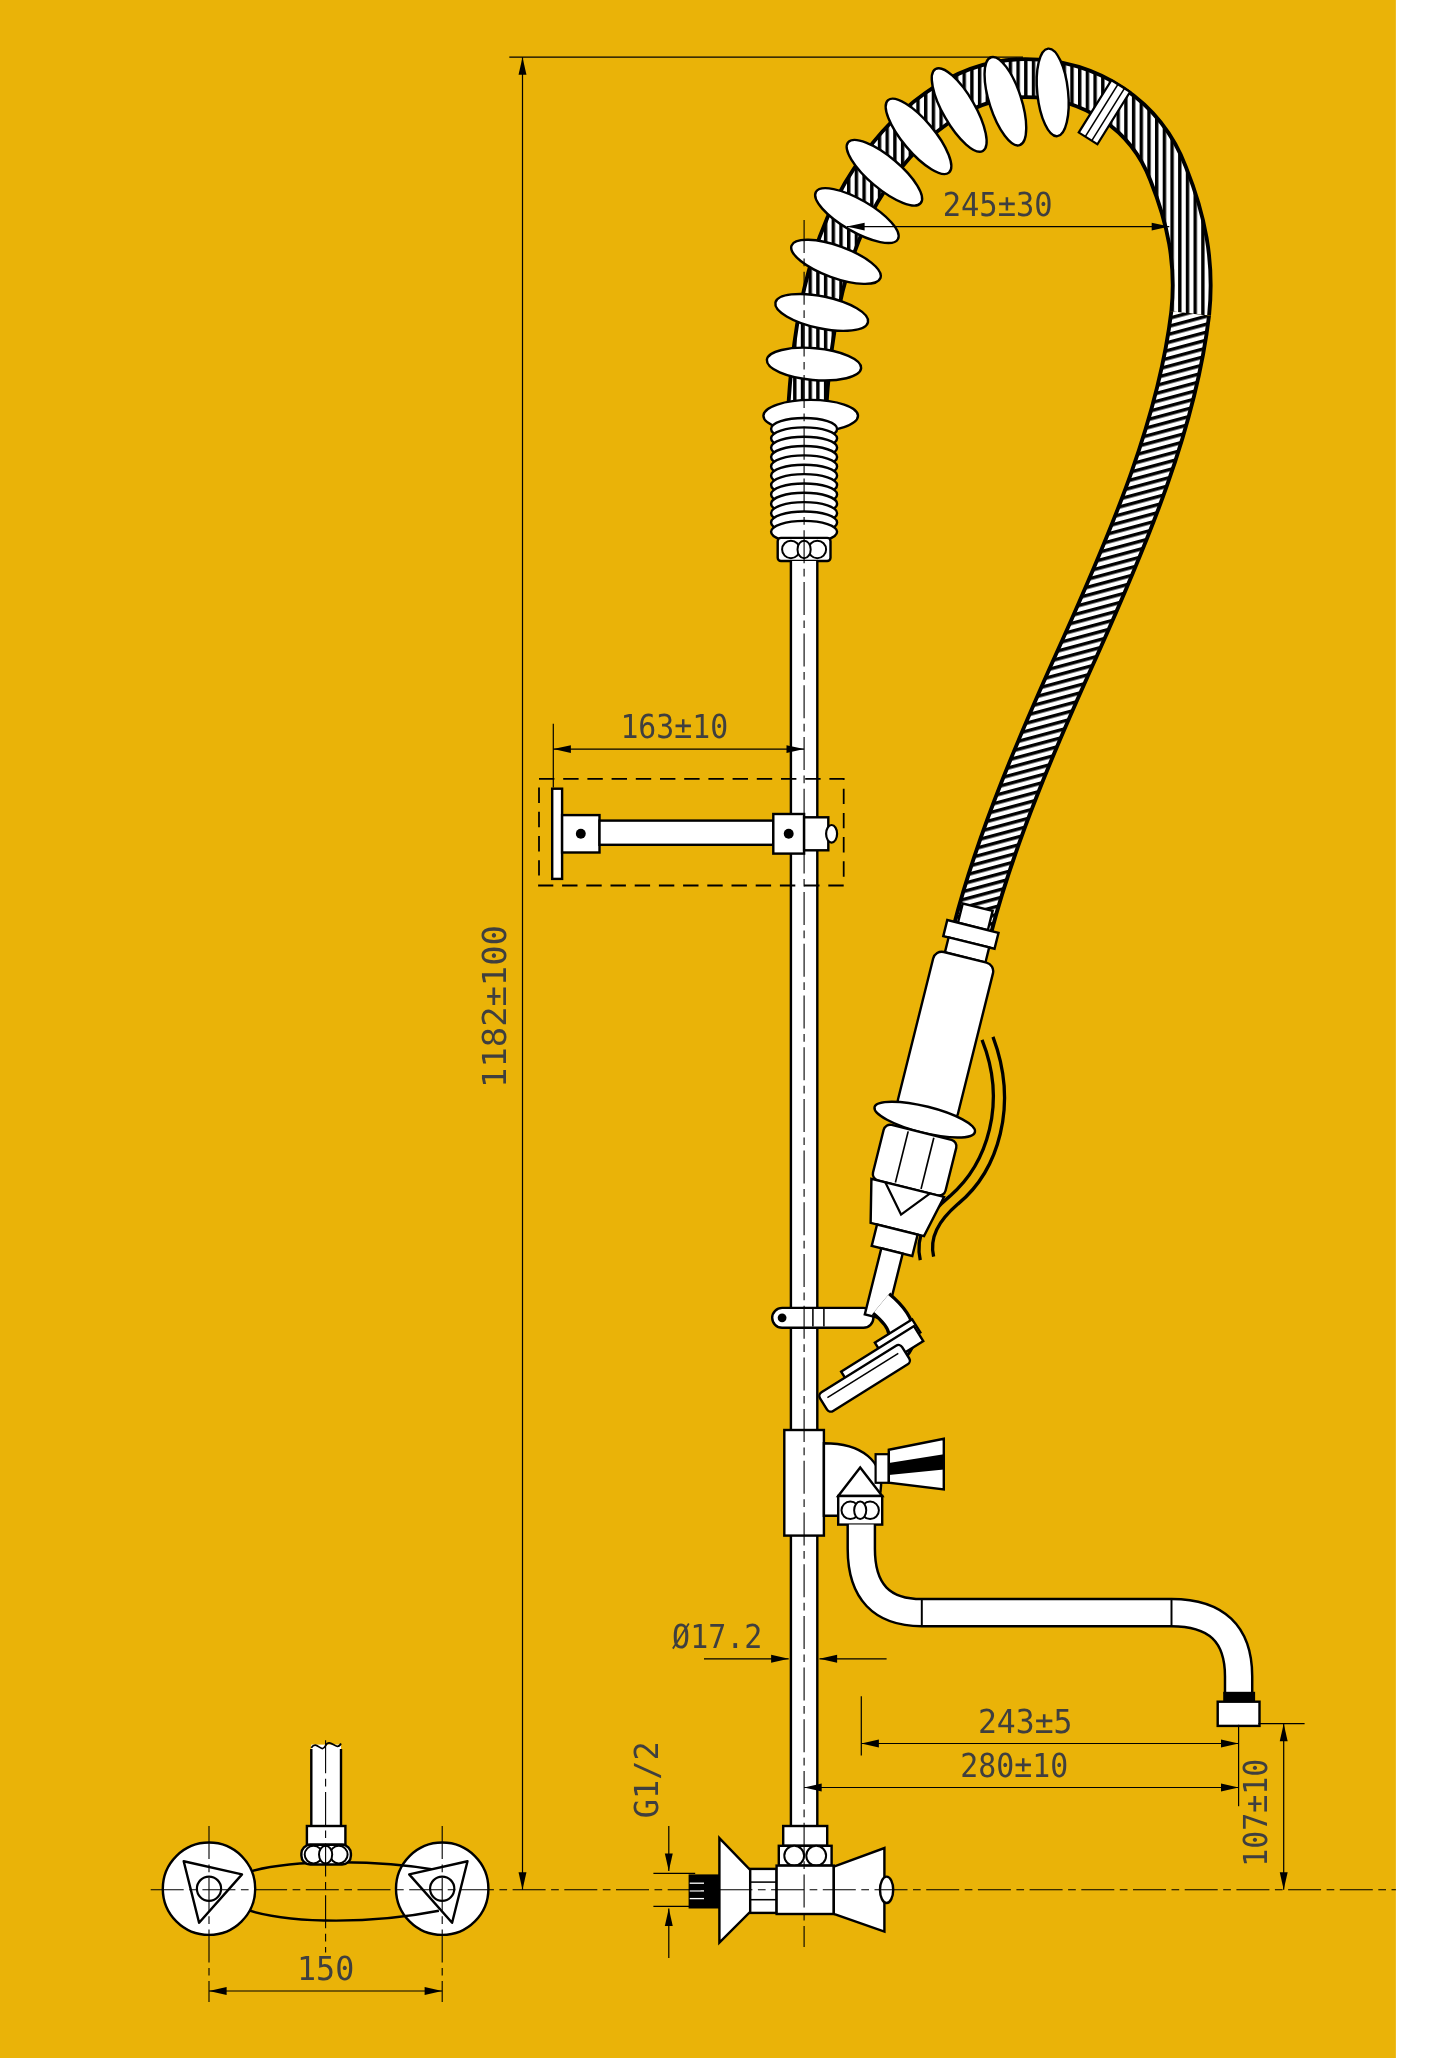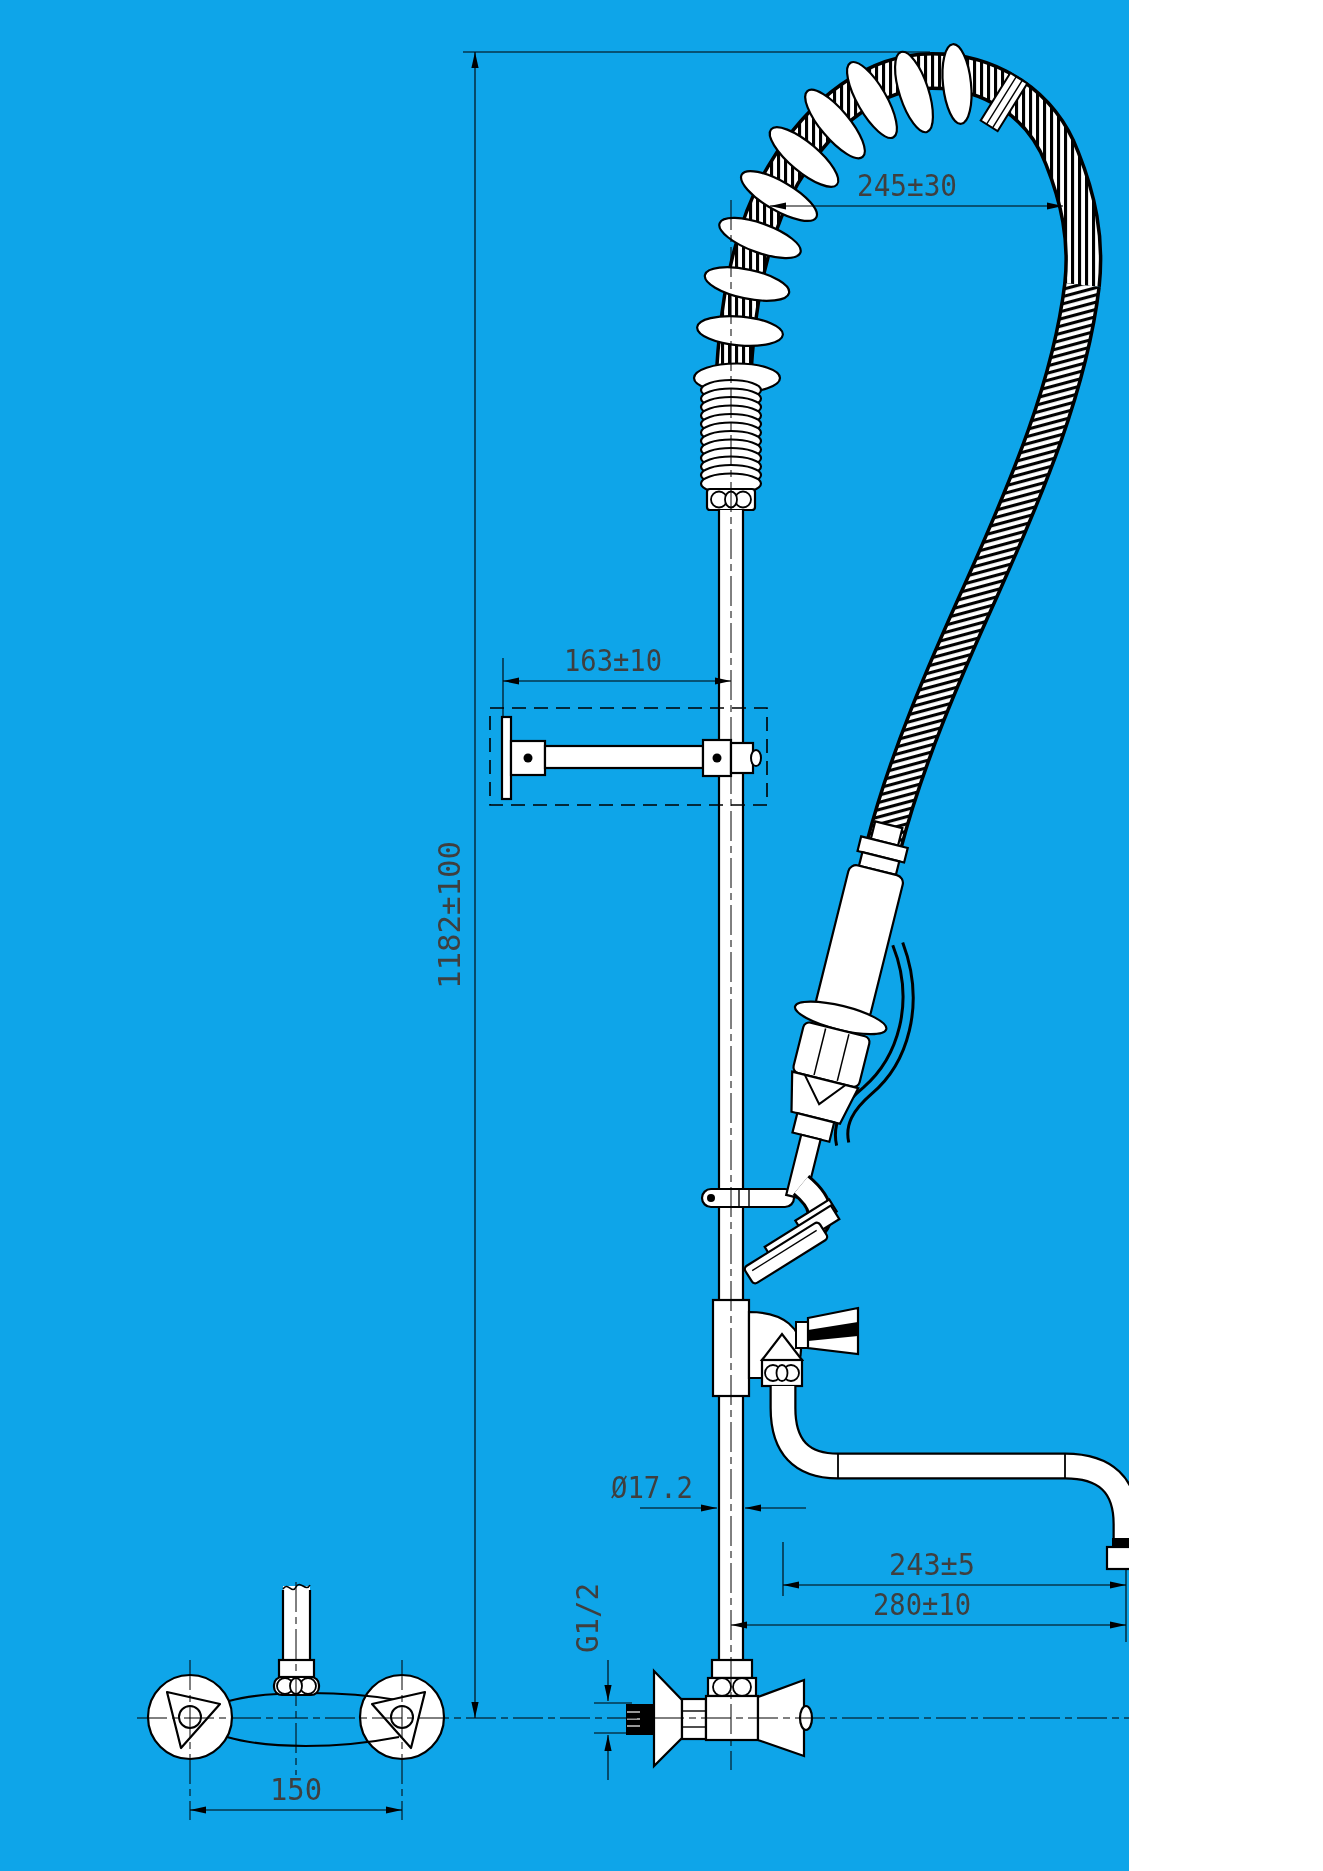--- a/index.html
+++ b/index.html
@@ -1,16 +1,16 @@
 <!DOCTYPE html>
 <html><head>
 <meta charset="utf-8">
 <style>
   html,body{margin:0;padding:0;background:#ffffff;}
-  .sheet{position:relative;width:1129px;height:1871px;background:#0ea5e9;overflow:hidden;}
+  .sheet{position:relative;width:1269px;height:1871px;background:#eab308;overflow:hidden;}
   svg{display:block;}
   text{font-family:"DejaVu Sans Mono","Liberation Mono",monospace;fill:#3f3f3f;}
 </style>
 </head>
 <body>
 
 <div class="sheet">
 <svg width="1323" height="1871" viewBox="0 0 1323 1871" xmlns="http://www.w3.org/2000/svg">
   <defs>
     <marker id="arr" markerUnits="userSpaceOnUse" markerWidth="36" markerHeight="12" viewBox="-18 -6 36 12" refX="0" refY="0" orient="auto-start-reverse" overflow="visible">

